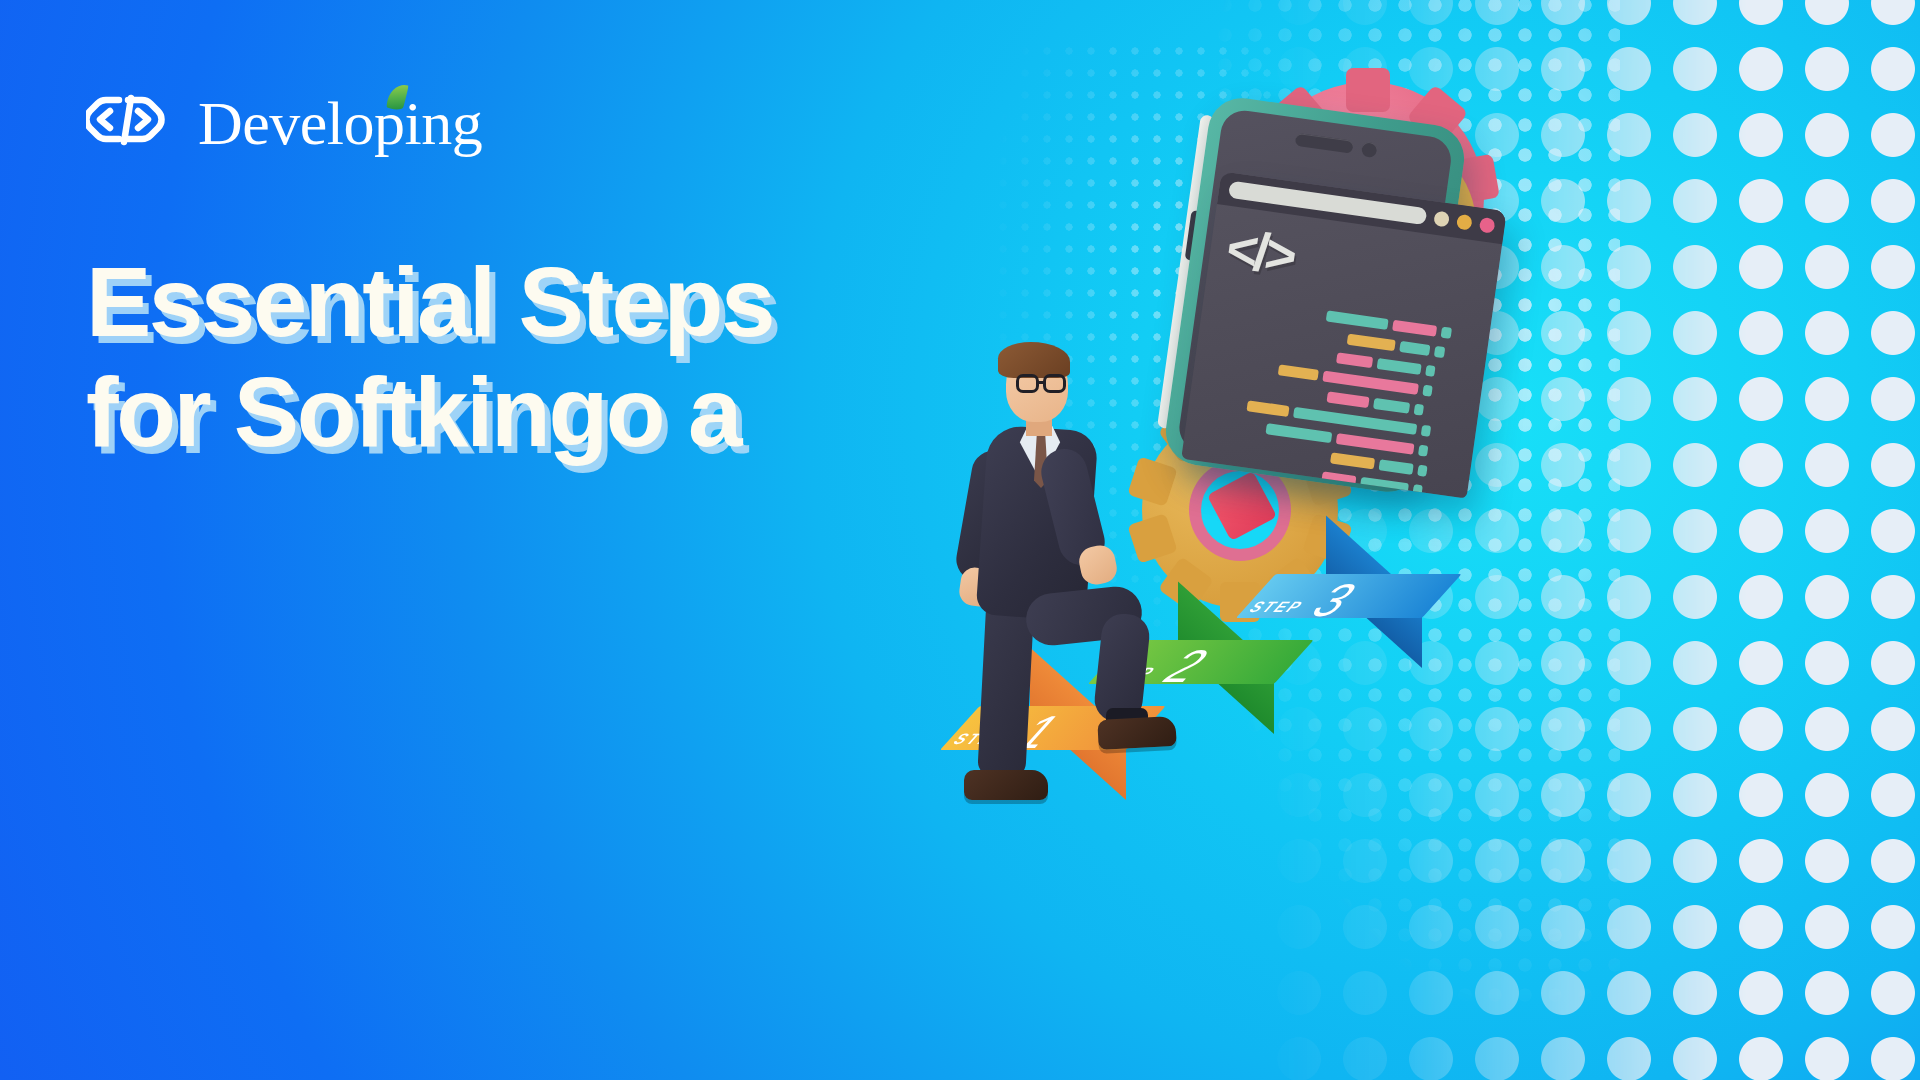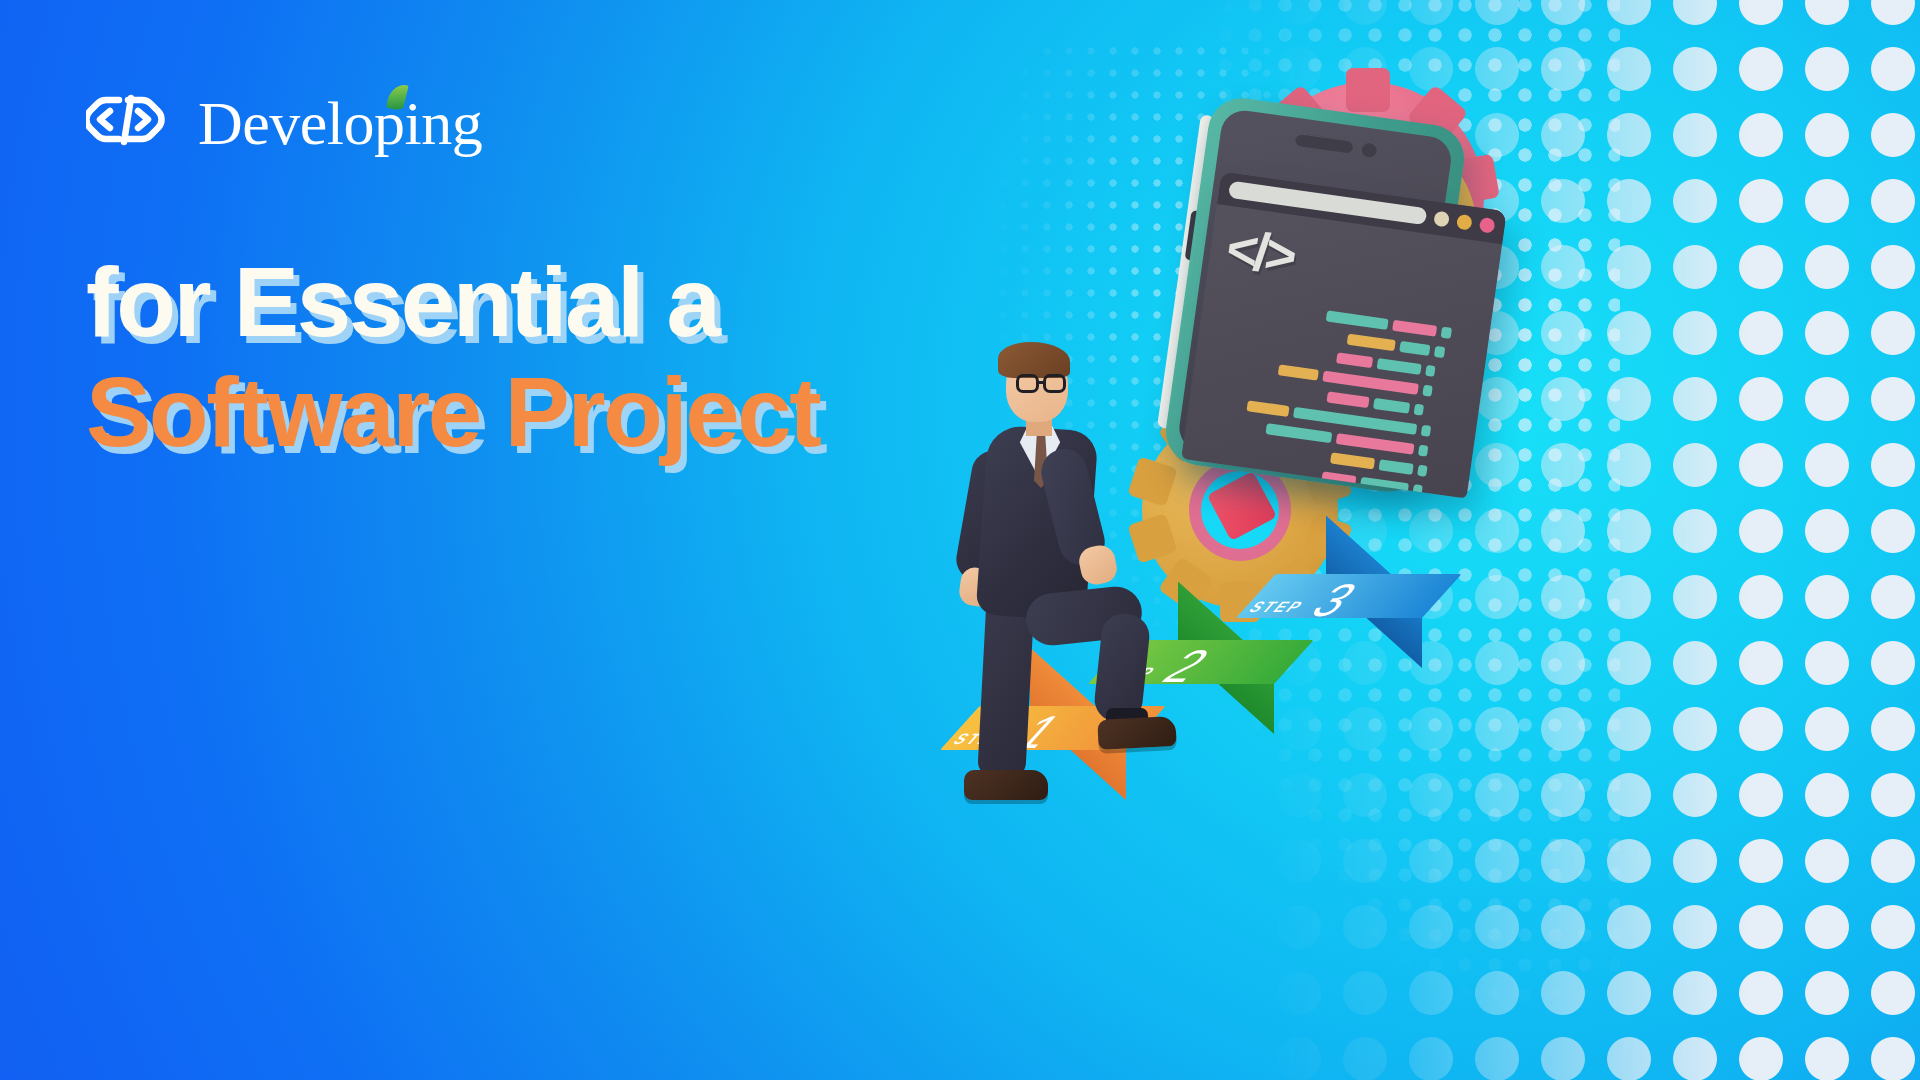--- a/index.html
+++ b/index.html
@@ -195,22 +195,22 @@
         </g>
       </svg>
     </span>
     <span class="logo-word">
       <span>Developing</span>
       <i class="leaf"></i>
     </span>
   </div>
 
   <div class="headline">
-    <span class="hl-line hl-white">for Essential a</span>
-    <span class="hl-line hl-orange">Software Project</span>
+    <span class="hl-line hl-white">Essential Steps</span>
+    <span class="hl-line hl-white">for Softkingo a</span>
   </div>
 
   <div class="illus">
 
     <div class="gear gear-pink">
       <div class="ring"></div>
       <div class="tooth" style="transform:translate(0,-108px)"></div>
       <div class="tooth" style="transform:rotate(40deg) translate(0,-108px)"></div>
       <div class="tooth" style="transform:rotate(80deg) translate(0,-108px)"></div>
       <div class="tooth" style="transform:rotate(120deg) translate(0,-108px)"></div>

